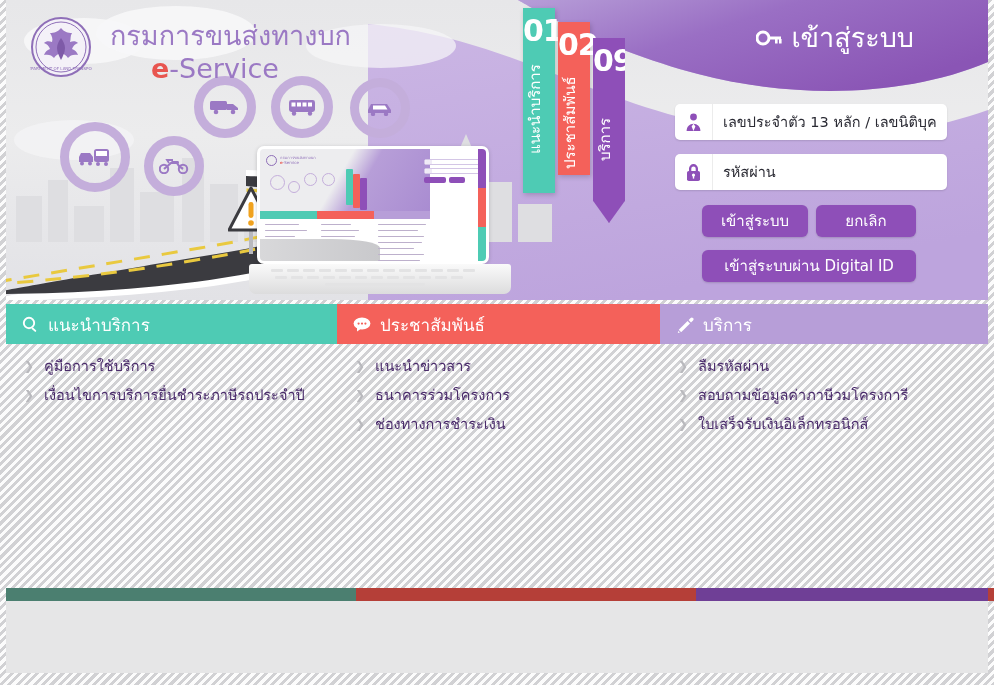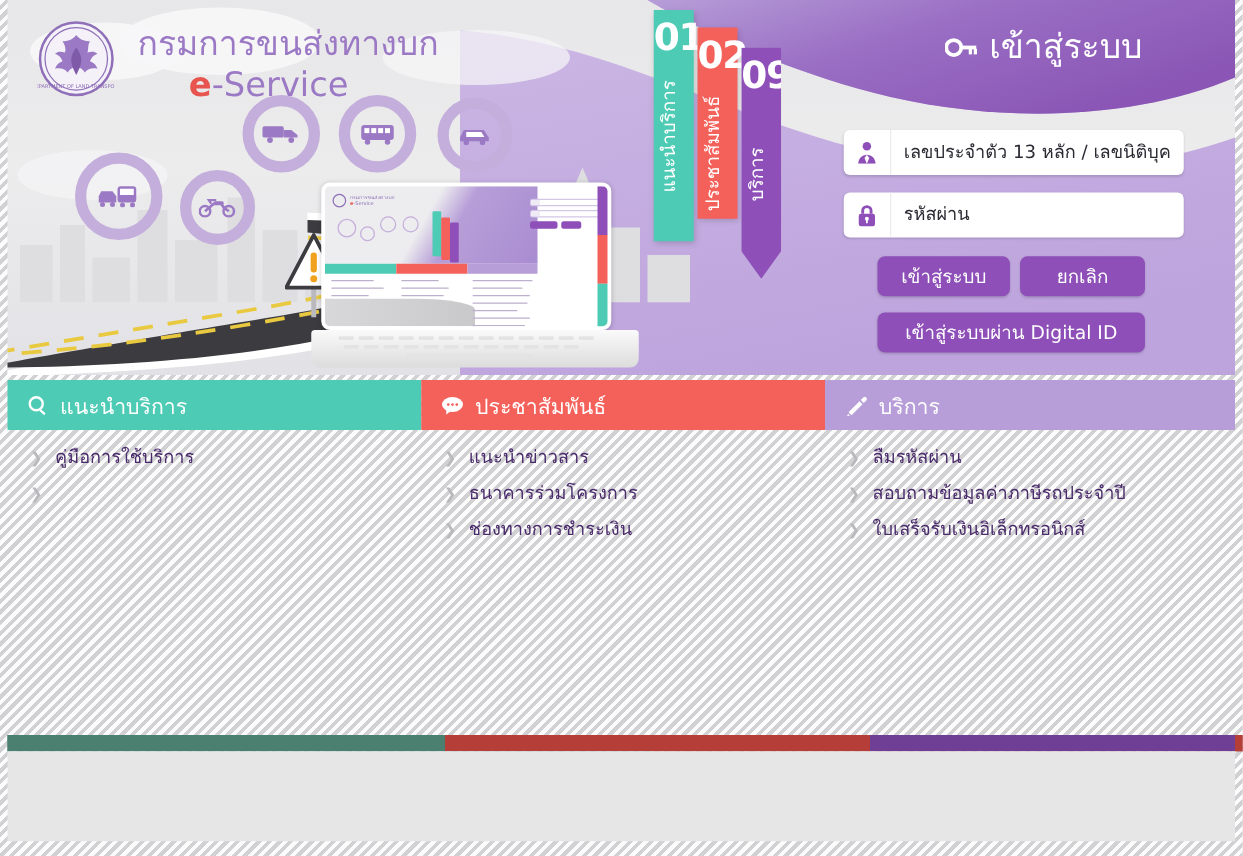--- a/index.html
+++ b/index.html
@@ -518,20 +518,21 @@
         </svg>
         <span>แนะนำบริการ</span>
       </div>
       <ul class="col-list">
         <li>
           <span class="chev">❯</span>
           <a href="#">คู่มือการใช้บริการ</a>
         </li>
         <li>
           <span class="chev">❯</span>
+          <a href="#">เงื่อนไขการบริการยื่นชำระภาษีรถประจำปี</a>
         </li>
       </ul>
     </div>
 
     <div class="col" style="left:331px;width:323px;">
       <div class="col-head" style="background:#f4615a;">
         <svg width="18" height="15" viewBox="0 0 18 15">
           <ellipse cx="9" cy="6.6" rx="8.4" ry="6"></ellipse>
           <polygon points="4,10 4,14.6 8.4,11.4"></polygon>
           <circle cx="5.6" cy="6.6" r="1.1" fill="#f4615a"></circle>
@@ -565,21 +566,21 @@
         </svg>
         <span>บริการ</span>
       </div>
       <ul class="col-list">
         <li>
           <span class="chev">❯</span>
           <a href="#">ลืมรหัสผ่าน</a>
         </li>
         <li>
           <span class="chev">❯</span>
-          <a href="#">สอบถามข้อมูลค่าภาษีรถประจำปี</a>
+          <a href="#">สอบถามข้อมูลค่าภาษีวมโครงการี</a>
         </li>
         <li>
           <span class="chev">❯</span>
           <a href="#">ใบเสร็จรับเงินอิเล็กทรอนิกส์</a>
         </li>
       </ul>
     </div>
   </div>
 
   <div id="bottombar">

